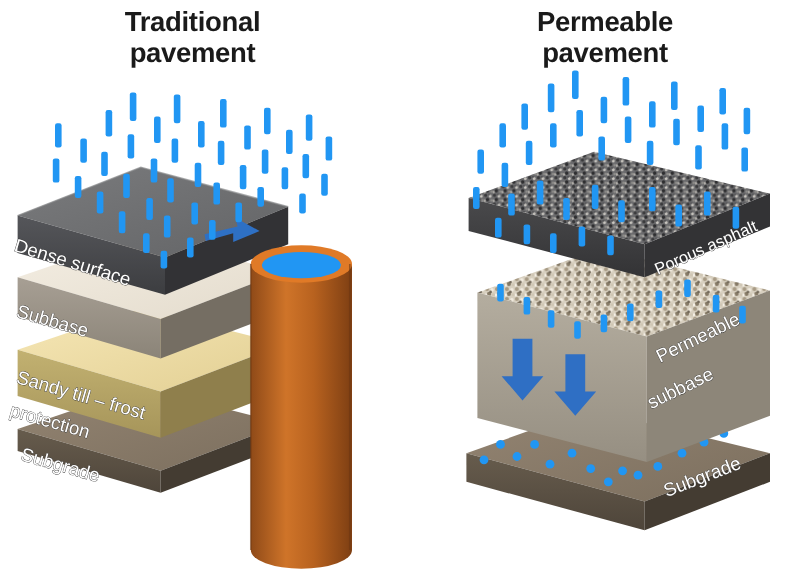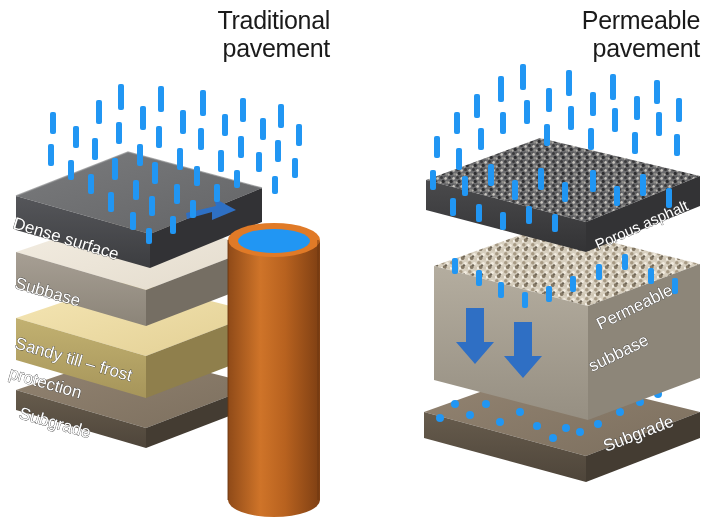--- a/index.html
+++ b/index.html
@@ -15,22 +15,22 @@
     font-family: "Liberation Sans", sans-serif;
   }
   .stage {
     position: absolute;
     left: 0; top: 0;
     width: 720px;
     height: 530px;
   }
   .title {
     position: absolute;
-    text-align: right;
-    font-weight: normal;
+    text-align: center;
+    font-weight: bold;
     font-size: 25px;
     line-height: 1.12;
     color: #1a1a1a;
     letter-spacing: -0.3px;
     white-space: pre-line;
   }
   #title-left  { left: 20px;  top: 6px;  width: 310px; }
   #title-right { left: 400px; top: 6px;  width: 300px; }
 
   svg.scene { position: absolute; left: 0; top: 0; }

